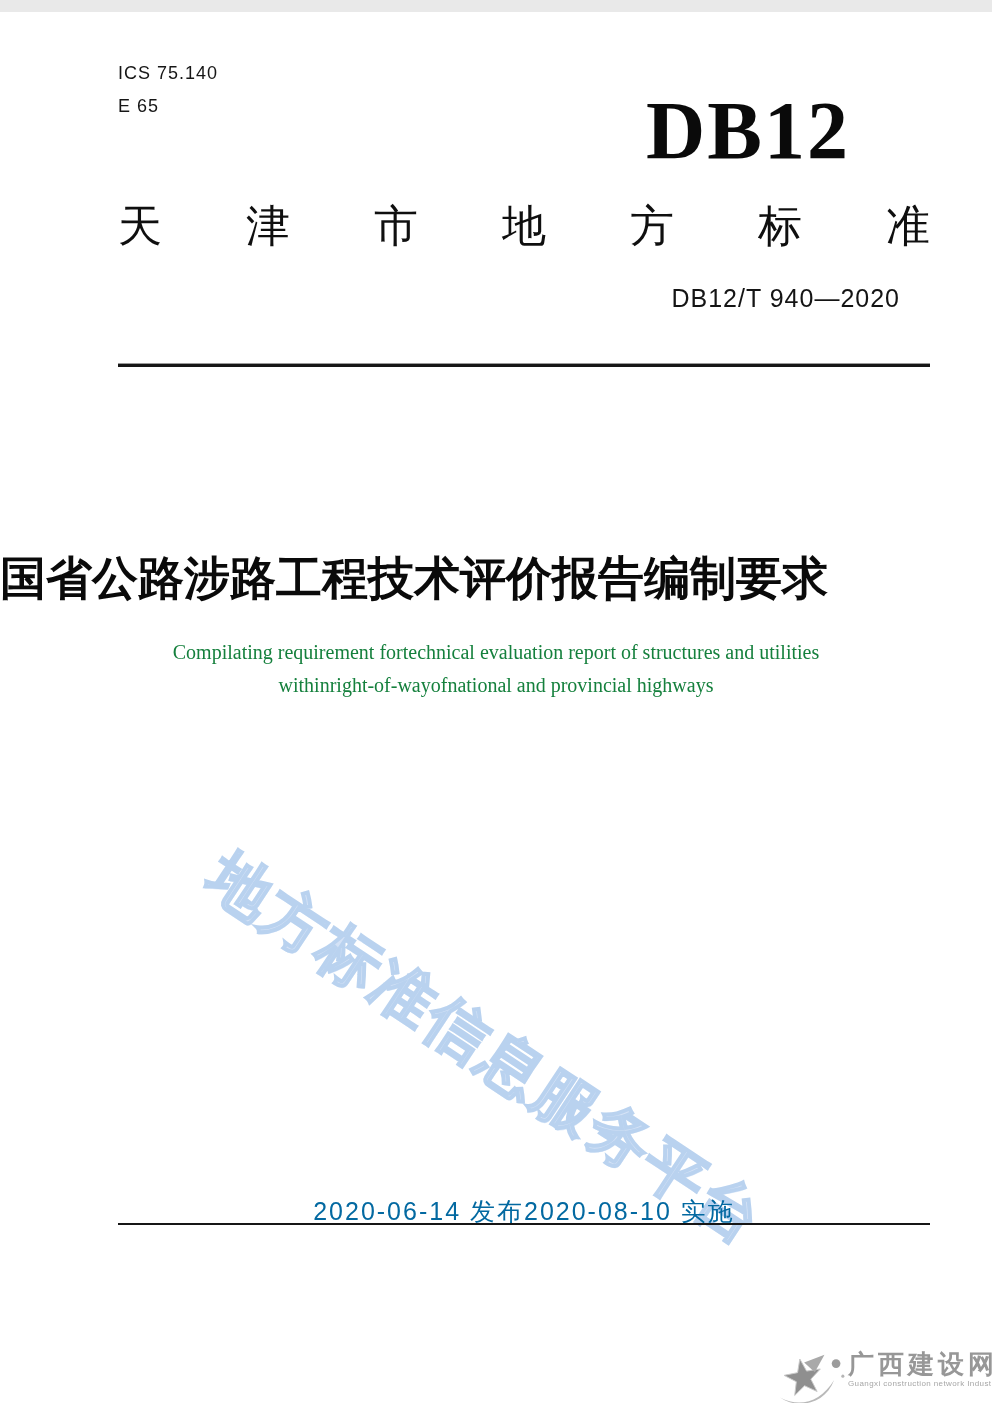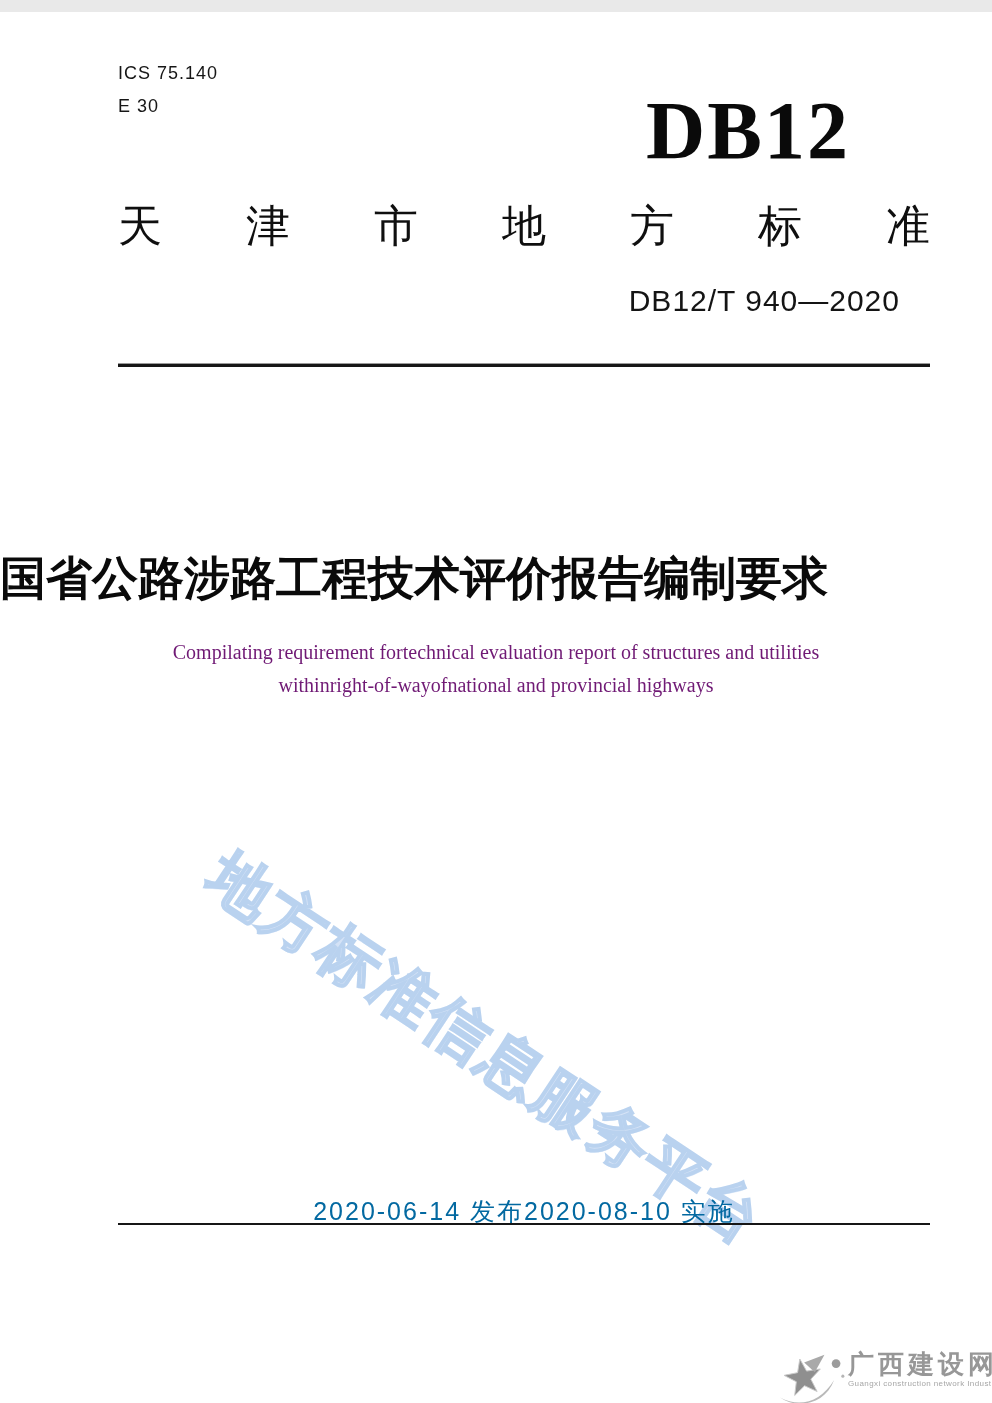--- a/index.html
+++ b/index.html
@@ -16,32 +16,32 @@
     font-family:"Liberation Serif",serif;font-weight:700;font-size:82px;line-height:82px;
     letter-spacing:2px;color:#0a0a0a;
   }
   
   .std-type{
     position:absolute;left:118px;top:190px;width:812px;
     display:flex;justify-content:space-between;
     font-size:44px;line-height:48px;font-weight:400;color:#0f0f0f;
   }
   
-  .std-num{position:absolute;top:272px;right:92px;font-size:30px;color:#141414;letter-spacing:1px;text-align:center;}
+  .std-num{position:absolute;top:272px;right:92px;font-size:25px;color:#141414;letter-spacing:1px;text-align:center;}
   
   .rule-top{position:absolute;left:118px;top:351px;width:812px;height:3px;background:#161616;border-top:1px solid #9a9a9a;}
   .rule-bottom{position:absolute;left:118px;top:1211px;width:812px;height:2px;background:#161616;}
   
   .title-zh{
     position:absolute;left:0;top:540px;width:992px;margin:0;text-align:left;
     font-size:46px;line-height:52px;font-weight:700;color:#0a0a0a;letter-spacing:0px;
   }
   .title-en{
     position:absolute;left:0;top:624px;width:992px;text-align:center;
-    font-family:"Liberation Serif",serif;font-size:20px;line-height:33px;color:#701a75;
+    font-family:"Liberation Serif",serif;font-size:20px;line-height:33px;color:#15803d;
   }
   
   .watermark{
     position:absolute;left:238px;top:822px;
     transform:rotate(33.5deg);transform-origin:0 0;
     white-space:nowrap;
     font-size:62px;letter-spacing:3px;font-weight:700;
     color:#d4e2f6;
     -webkit-text-stroke:2px #b9d2ef;
     text-shadow:1px 1px 0 #e4eefb;
@@ -76,21 +76,21 @@
   }
   .logo-sub{font-size:8px;line-height:10px;color:#a6a6a6;white-space:nowrap;letter-spacing:0.4px;}
 </style>
 </head>
 <body>
 
 <div class="page">
 
   <div class="ics-block">
     <div>ICS  75.140</div>
-    <div>E 30</div>
+    <div>E 65</div>
   </div>
 
   <div class="db-mark">DB12</div>
 
   <div class="std-type">
       <span>天</span>
       <span>津</span>
       <span>市</span>
       <span>地</span>
       <span>方</span>

